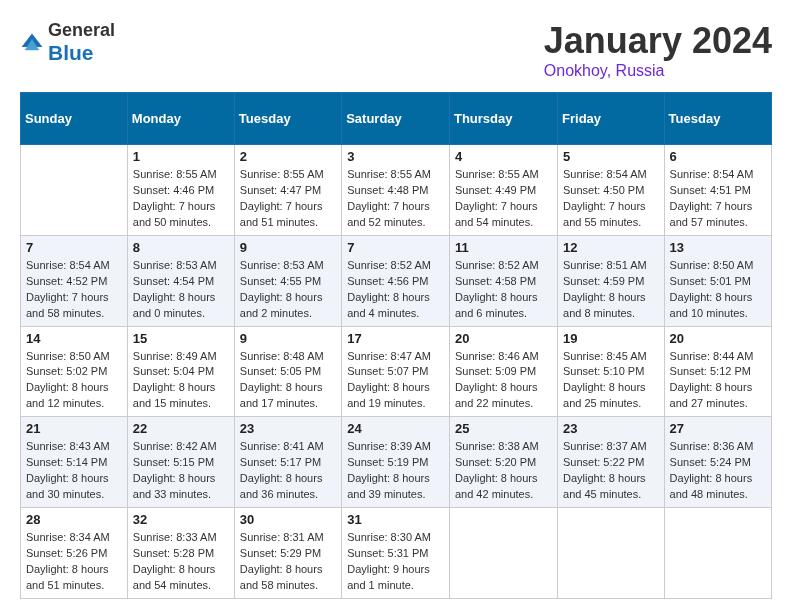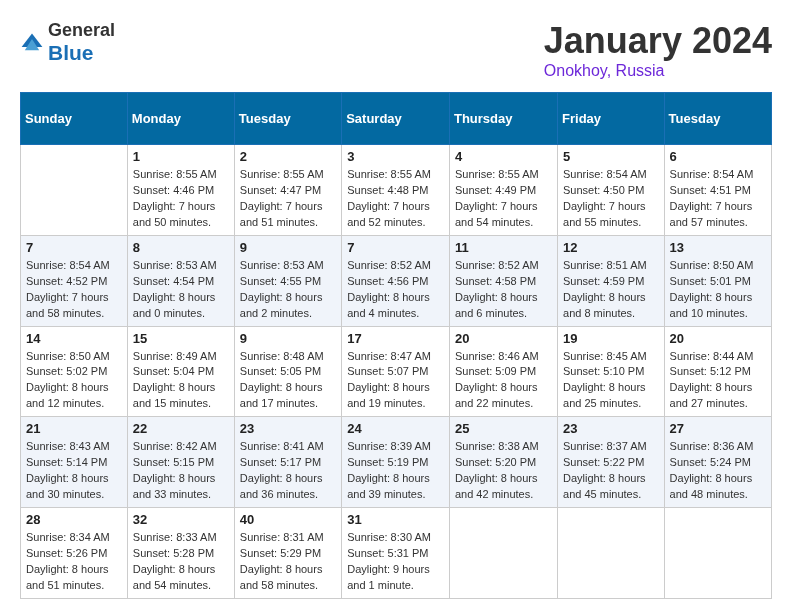--- a/index.html
+++ b/index.html
@@ -239,21 +239,21 @@
       <tr>
         <td>
           <div class="day-num">28</div>
           <div class="day-info">Sunrise: 8:34 AM<br>Sunset: 5:26 PM<br>Daylight: 8 hours<br>and 51 minutes.</div>
         </td>
         <td>
           <div class="day-num">32</div>
           <div class="day-info">Sunrise: 8:33 AM<br>Sunset: 5:28 PM<br>Daylight: 8 hours<br>and 54 minutes.</div>
         </td>
         <td>
-          <div class="day-num">40</div>
+          <div class="day-num">30</div>
           <div class="day-info">Sunrise: 8:31 AM<br>Sunset: 5:29 PM<br>Daylight: 8 hours<br>and 58 minutes.</div>
         </td>
         <td>
           <div class="day-num">31</div>
           <div class="day-info">Sunrise: 8:30 AM<br>Sunset: 5:31 PM<br>Daylight: 9 hours<br>and 1 minute.</div>
         </td>
         <td></td>
         <td></td>
         <td></td>
       </tr>

